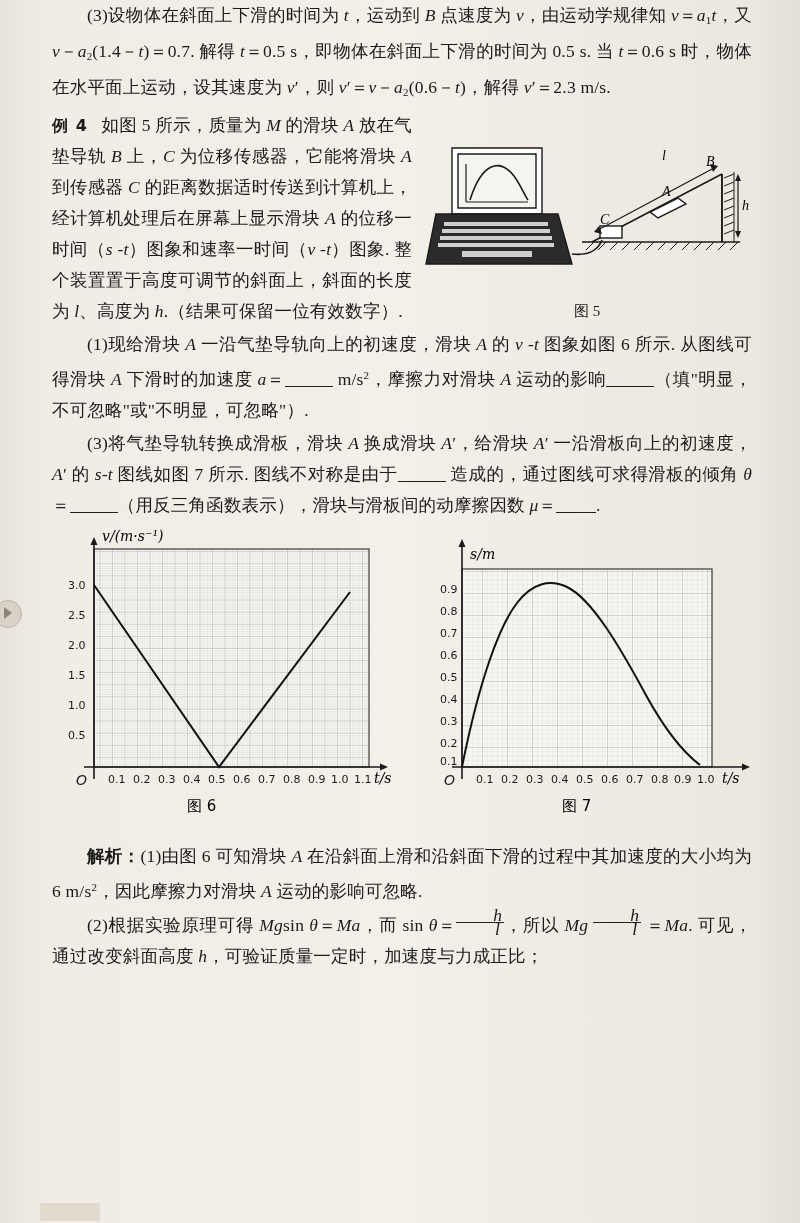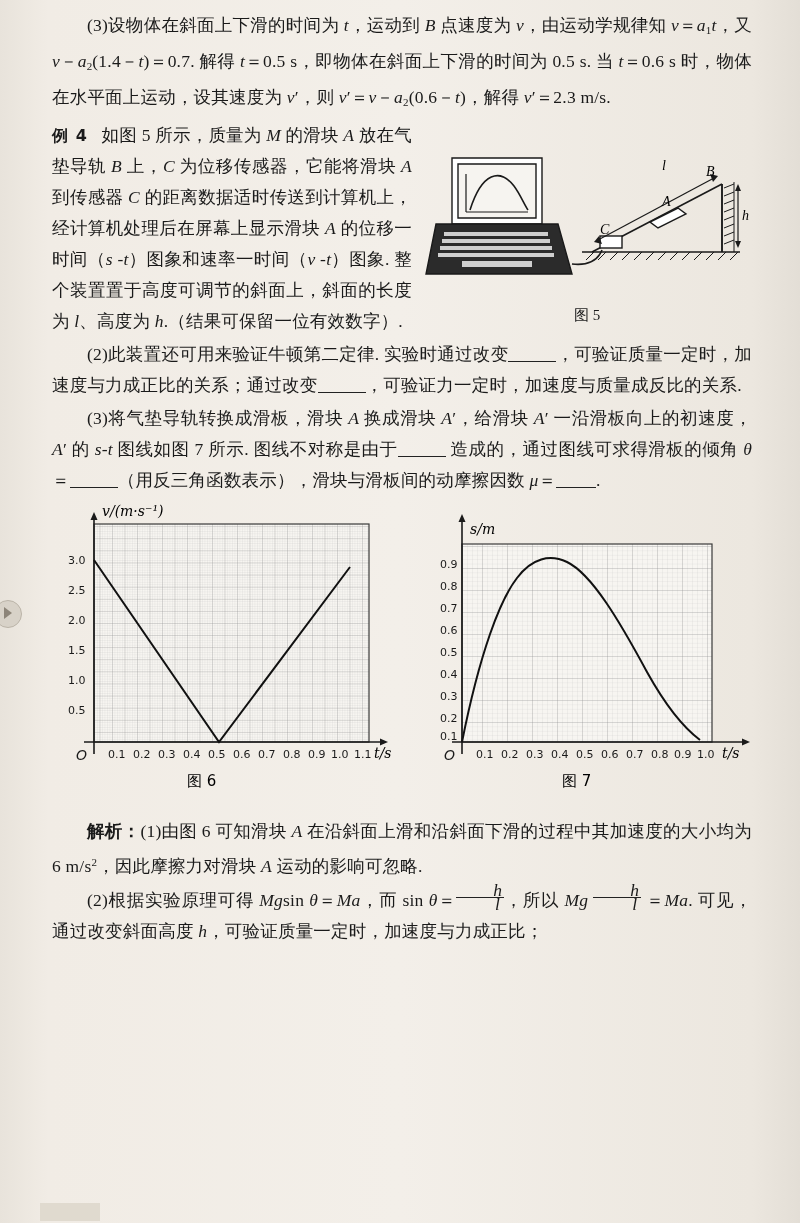--- a/index.html
+++ b/index.html
@@ -10,21 +10,21 @@
     color:#1a1a1a;
     position:relative;
     overflow:hidden;
   }
   .page{
     position:absolute;inset:0;
     background:linear-gradient(90deg,#e8e3db 0%, #f1ece5 6%, #f3efe9 50%, #ece7df 94%, #e3ded6 100%);
   }
   .content{
     position:absolute;
-    left:52px;top:10px;width:700px;
+    left:52px;top:0;width:700px;
   }
   p{
     margin:0 0 2px 0;
     font-size:17.5px;
     line-height:31px;
     text-align:justify;
     letter-spacing:0.2px;
   }
   .indent{text-indent:2em;}
   .it{font-style:italic;font-family:"Liberation Serif",serif;}
@@ -43,21 +43,21 @@
   .ex-wrap{position:relative;}
   .fig5-box{
     float:right;
     width:330px;height:180px;
     margin:4px 0 2px 10px;
     position:relative;
   }
   .fig-cap{
     text-align:center;
     font-size:15px;
-    margin-top:2px;
+    margin-top:8px;
   }
 
   
   .charts{
     position:relative;
     height:300px;
     margin-top:6px;
   }
   .chart{
     position:absolute;
@@ -192,24 +192,24 @@
         </svg>
         <div class="fig-cap">图 5</div>
       </div>
 
       <p>
         <span class="ex-head">例 4</span>
         &nbsp;&nbsp;如图 5 所示，质量为 <span class="it">M</span> 的滑块 <span class="it">A</span> 放在气垫导轨 <span class="it">B</span> 上，<span class="it">C</span> 为位移传感器，它能将滑块 <span class="it">A</span> 到传感器 <span class="it">C</span> 的距离数据适时传送到计算机上，经计算机处理后在屏幕上显示滑块 <span class="it">A</span> 的位移一时间（<span class="it">s</span> -<span class="it">t</span>）图象和速率一时间（<span class="it">v</span> -<span class="it">t</span>）图象. 整个装置置于高度可调节的斜面上，斜面的长度为 <span class="it">l</span>、高度为 <span class="it">h</span>.（结果可保留一位有效数字）.
       </p>
     </div>
 
-
     <p class="indent">
-      (2)此装置还可用来验证牛顿第二定律. 实验时通过改变<span class="blank"></span>，可验证质量一定时，加速度与力成正比的关系；通过改变<span class="blank"></span>，可验证力一定时，加速度与质量成反比的关系.
-    </p>
+      (1)现给滑块 <span class="it">A</span> 一沿气垫导轨向上的初速度，滑块 <span class="it">A</span> 的 <span class="it">v</span> -<span class="it">t</span> 图象如图 6 所示. 从图线可得滑块 <span class="it">A</span> 下滑时的加速度 <span class="it">a</span>＝<span class="blank"></span> m/s<span class="sup">2</span>，摩擦力对滑块 <span class="it">A</span> 运动的影响<span class="blank"></span>（填"明显，不可忽略"或"不明显，可忽略"）.
+    </p>
+
 
     <p class="indent">
       (3)将气垫导轨转换成滑板，滑块 <span class="it">A</span> 换成滑块 <span class="it">A</span>′，给滑块 <span class="it">A</span>′ 一沿滑板向上的初速度，<span class="it">A</span>′ 的 <span class="it">s</span>-<span class="it">t</span> 图线如图 7 所示. 图线不对称是由于<span class="blank"></span> 造成的，通过图线可求得滑板的倾角 <span class="it">θ</span>＝<span class="blank"></span>（用反三角函数表示），滑块与滑板间的动摩擦因数 <span class="it">μ</span>＝<span class="blank sm"></span>.
     </p>
 
     <div class="charts">
 
       <div class="chart left">
         <svg width="340" height="290" viewBox="0 0 340 290">
           <defs>

